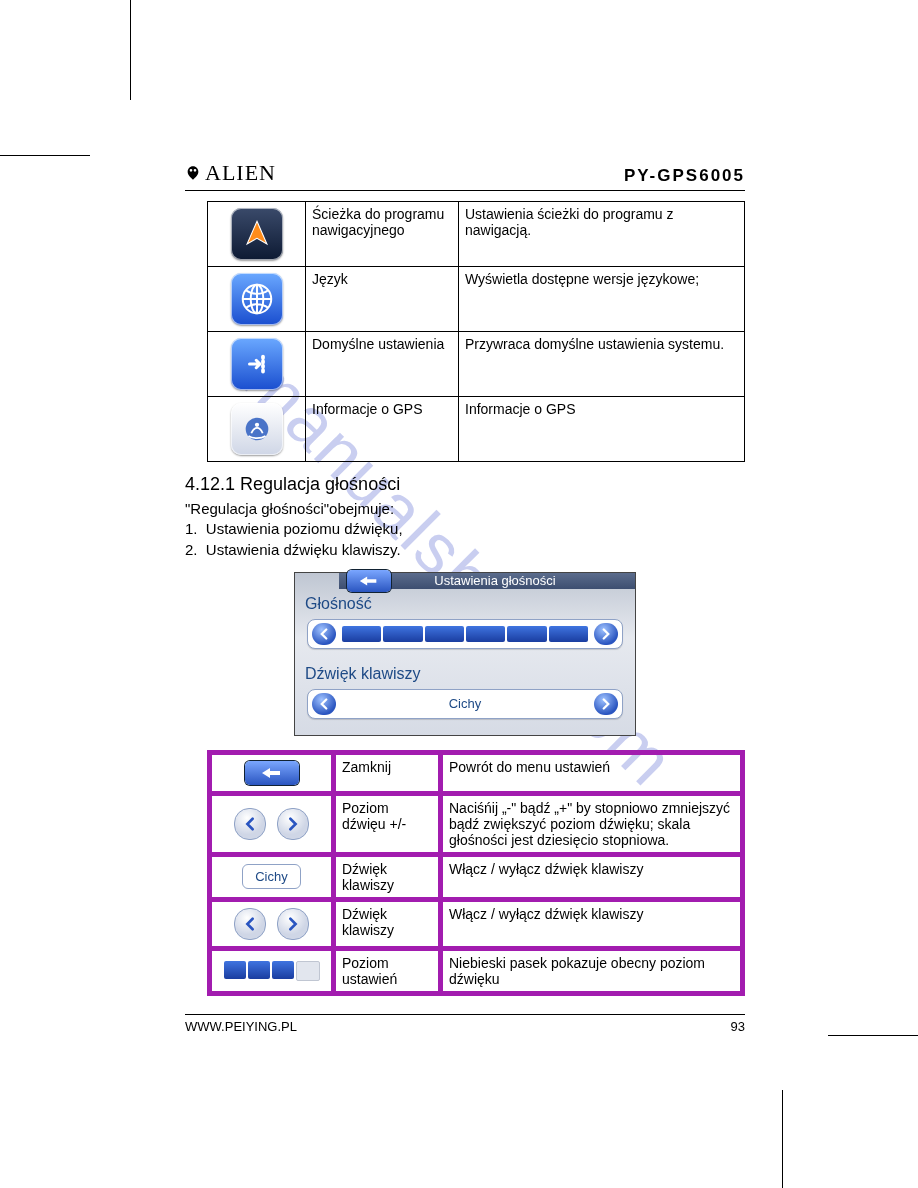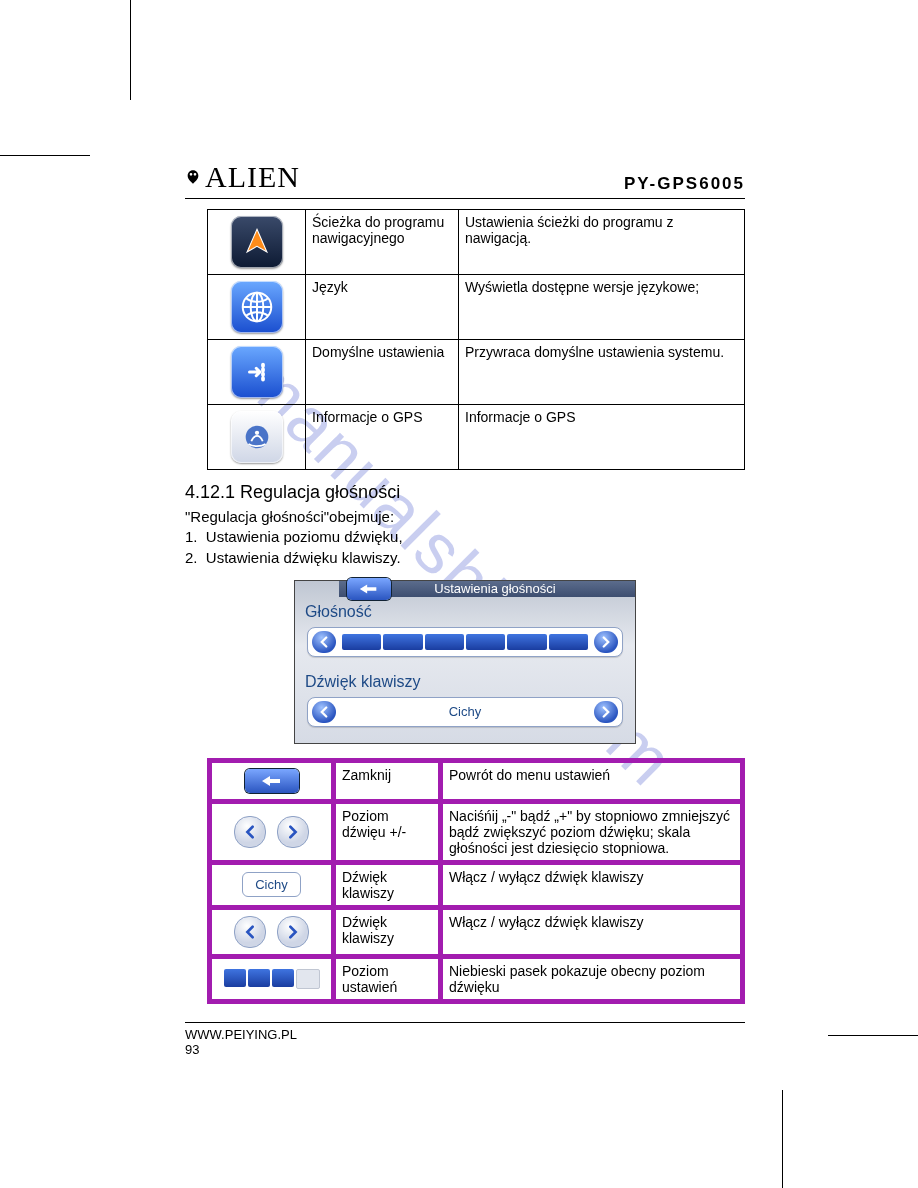--- a/index.html
+++ b/index.html
@@ -27,21 +27,21 @@
   .header-line {
     display: flex;
     align-items: flex-end;
     justify-content: space-between;
     border-bottom: 1.5px solid #000;
     padding-bottom: 4px;
     margin-bottom: 10px;
   }
   .brand {
     font-family: Georgia, 'Times New Roman', serif;
-    font-size: 30px;
+    font-size: 22px;
     letter-spacing: 1px;
     font-weight: 500;
     display:flex;
     align-items:center;
     gap:4px;
   }
   .brand-logo {
     width:16px;height:16px;
   }
   .model {
@@ -182,21 +182,20 @@
   .mini-bar.on  { background: linear-gradient(#3f74e0,#1a3da0); }
   .mini-bar.off { background:#e2e6ee;border:1px solid #c0c6d2; }
 
   .footer {
     position:absolute;
     bottom:0; left:0; right:0;
     border-top:1.5px solid #000;
     padding-top:4px;
     display:flex;justify-content:space-between;
     font-size:13px;
-    flex-direction:column;
   }
 
   .watermark {
     position:absolute;
     left:50%;top:48%;
     transform: translate(-50%,-50%) rotate(45deg);
     font-size:70px;
     color:rgba(60,80,200,.28);
     white-space:nowrap;
     pointer-events:none;

